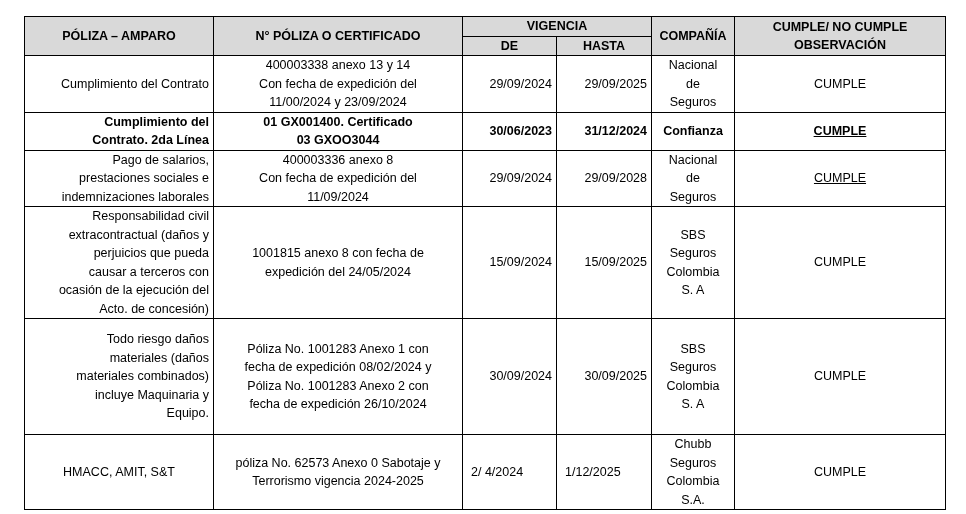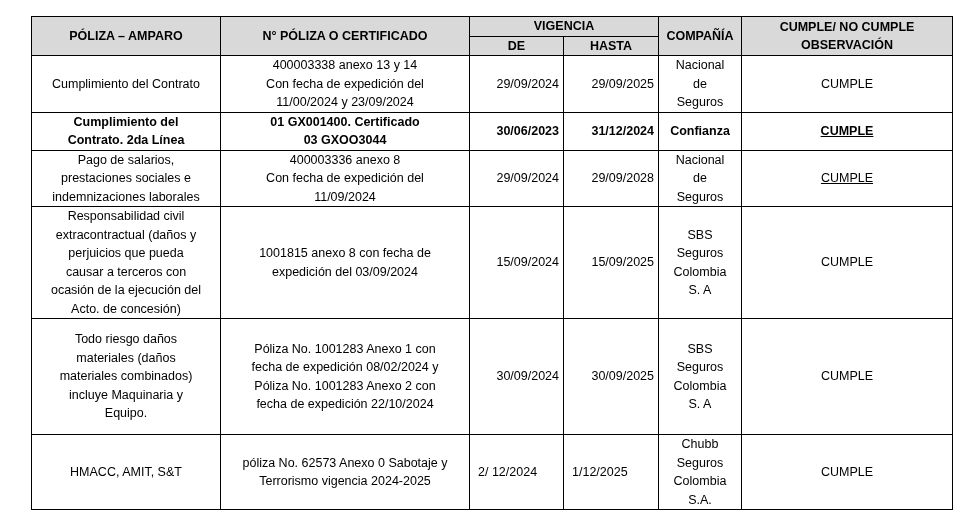--- a/index.html
+++ b/index.html
@@ -11,21 +11,21 @@
       overflow: hidden;
     }
     body {
       font-family: "Liberation Sans", "DejaVu Sans", sans-serif;
       font-size: 12.5px;
       color: #000000;
       position: relative;
     }
     table.policies {
       position: absolute;
-      left: 31px;
+      left: 24px;
       top: 16px;
       border-collapse: collapse;
       table-layout: fixed;
     }
     table.policies th,
     table.policies td {
       border: 1px solid #000000;
       padding: 0 4px;
       line-height: 18.5px;
       vertical-align: middle;
@@ -33,22 +33,22 @@
     }
     table.policies th {
       background: #d9d9d9;
       font-weight: bold;
       text-align: center;
       font-size: 12.5px;
     }
     th.h-top { height: 18px; line-height: 17px; }
     th.h-sub { height: 18px; line-height: 17px; }
     th.compania { text-align: left; padding-left: 2px; margin-left: 22px; }
-    td.amparo { text-align: center; padding-left: 9px; }
-    td.amparo.centered { }
+    td.amparo { text-align: right; padding-left: 9px; }
+    td.amparo.centered { text-align: center; }
     td.center { text-align: center; }
     td.date { text-align: right; }
     td.date.left { text-align: left; padding-left: 8px; }
     .underline { text-decoration: underline; }
     .line { display: block; }
   </style>
 </head>
 <body>
 
 <table class="policies">
@@ -135,21 +135,21 @@
         <td class="amparo">
           <span class="line">Responsabilidad civil</span>
           <span class="line">extracontractual (daños y</span>
           <span class="line">perjuicios que pueda</span>
           <span class="line">causar a terceros con</span>
           <span class="line">ocasión de la ejecución del</span>
           <span class="line">Acto. de concesión)</span>
         </td>
         <td class="center">
           <span class="line">1001815 anexo 8 con fecha de</span>
-          <span class="line">expedición del 03/09/2024</span>
+          <span class="line">expedición del 24/05/2024</span>
         </td>
         <td class="date">15/09/2024</td>
         <td class="date">15/09/2025</td>
         <td class="center">
           <span class="line">SBS</span>
           <span class="line">Seguros</span>
           <span class="line">Colombia</span>
           <span class="line">S. A</span>
         </td>
         <td class="center"><span>CUMPLE</span></td>
@@ -159,41 +159,41 @@
           <span class="line">Todo riesgo daños</span>
           <span class="line">materiales (daños</span>
           <span class="line">materiales combinados)</span>
           <span class="line">incluye Maquinaria y</span>
           <span class="line">Equipo.</span>
         </td>
         <td class="center">
           <span class="line">Póliza No. 1001283 Anexo 1 con</span>
           <span class="line">fecha de expedición 08/02/2024 y</span>
           <span class="line">Póliza No. 1001283 Anexo 2 con</span>
-          <span class="line">fecha de expedición 22/10/2024</span>
+          <span class="line">fecha de expedición 26/10/2024</span>
         </td>
         <td class="date">30/09/2024</td>
         <td class="date">30/09/2025</td>
         <td class="center">
           <span class="line">SBS</span>
           <span class="line">Seguros</span>
           <span class="line">Colombia</span>
           <span class="line">S. A</span>
         </td>
         <td class="center"><span>CUMPLE</span></td>
       </tr>
       <tr style="height: 73px;">
         <td class="amparo centered">
           <span class="line">HMACC, AMIT, S&amp;T</span>
         </td>
         <td class="center">
           <span class="line">póliza No. 62573 Anexo 0 Sabotaje y</span>
           <span class="line">Terrorismo vigencia 2024-2025</span>
         </td>
-        <td class="date left">2/ 12/2024</td>
+        <td class="date left">2/ 4/2024</td>
         <td class="date left">1/12/2025</td>
         <td class="center">
           <span class="line">Chubb</span>
           <span class="line">Seguros</span>
           <span class="line">Colombia</span>
           <span class="line">S.A.</span>
         </td>
         <td class="center"><span>CUMPLE</span></td>
       </tr>
     </tbody>

